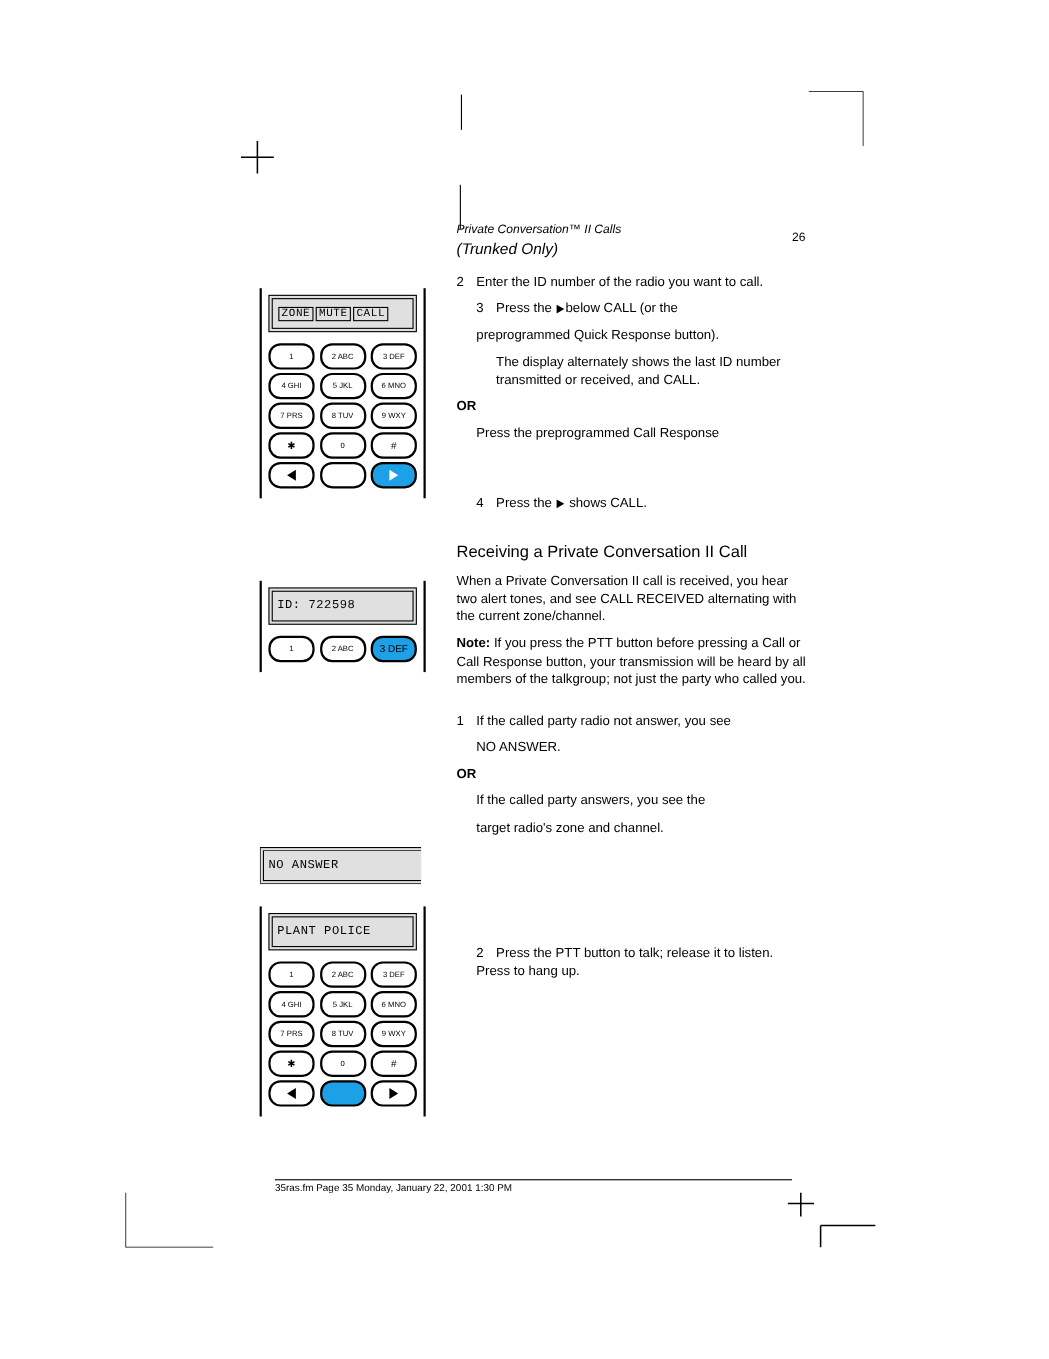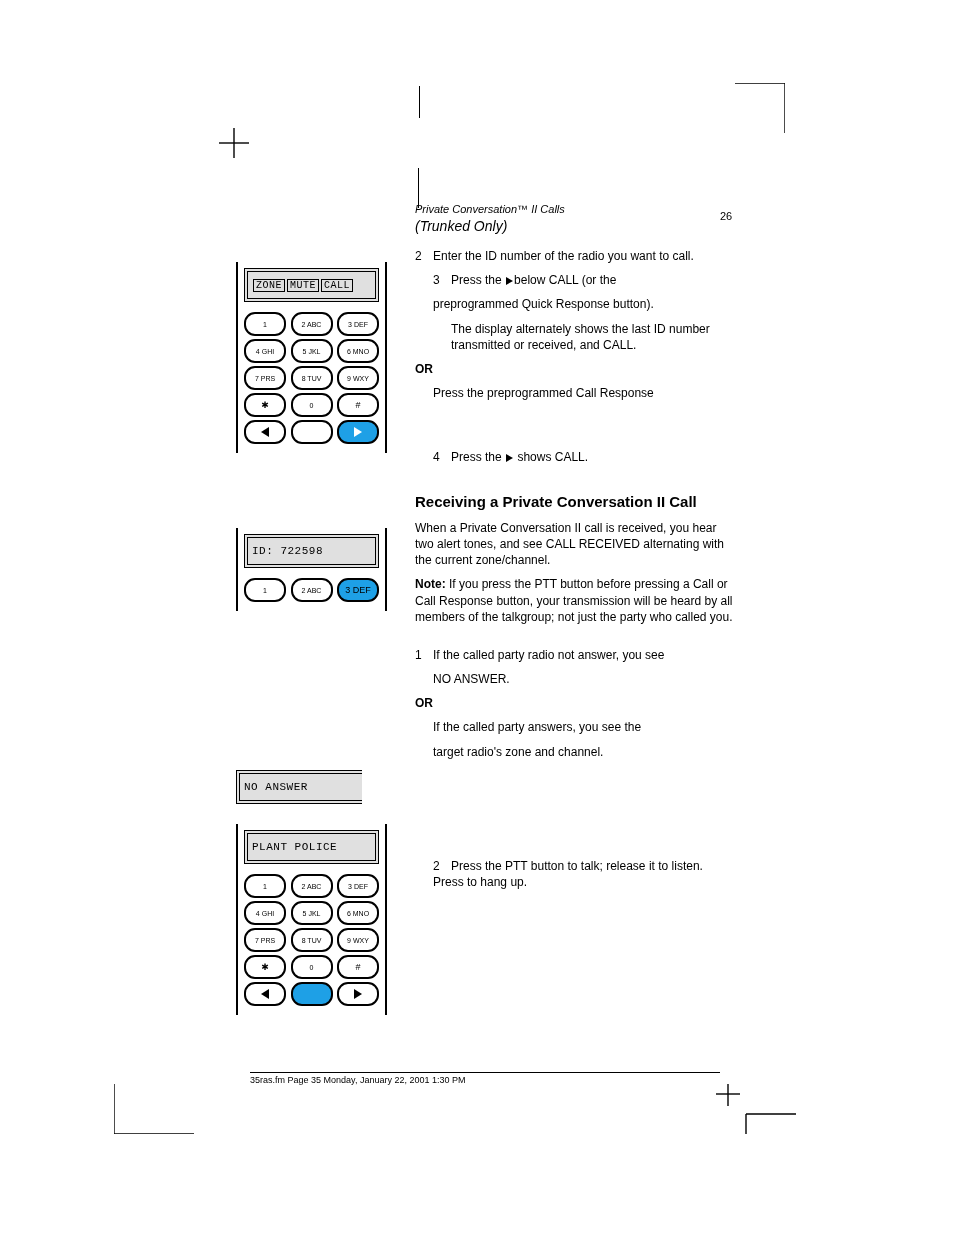--- a/index.html
+++ b/index.html
@@ -20,41 +20,41 @@
   .hdr{position:absolute;left:415px;top:203px;font-size:11px;font-style:italic;}
   .hdr2{position:absolute;left:415px;top:218px;font-size:14px;font-style:italic;}
   .pgno{position:absolute;left:720px;top:210px;font-size:11px;}
 
   
   .body{position:absolute;left:415px;top:248px;width:320px;font-size:12px;line-height:1.35;}
   .body p{margin:0 0 8px 0;}
   .num{display:inline-block;width:18px;}
   .indent{padding-left:18px;}
   .orlabel{font-weight:bold;margin:6px 0;}
-  .h2{font-size:15px;font-weight:bold;margin:12px 0 8px 0;}
+  .h2{font-size:15px;font-weight:normal;margin:12px 0 8px 0;}
   .note{margin-top:6px;}
   .note .nb{font-weight:bold;}
 
   
   .phone{position:absolute;border-left:2px solid #000;border-right:2px solid #000;width:135px;padding:0 6px 6px 6px;}
   .lcd{border:4px double #000;background:#e0e0e0;height:26px;margin:6px 0 10px 0;display:flex;align-items:center;justify-content:flex-start;padding:0 4px;font-family:"Courier New",monospace;font-size:11px;letter-spacing:0.5px;}
   .lcd .box{border:1px solid #000;padding:0 2px;margin:0 1px;font-size:10px;background:#e0e0e0;}
   .krow{display:flex;justify-content:space-between;margin:3px 0;}
   .key{width:38px;height:20px;border:2px solid #000;border-radius:11px;background:#fff;display:flex;align-items:center;justify-content:center;font-size:9px;font-family:Helvetica,Arial,sans-serif;}
   .key.lab{font-size:7px;}
   .key.lit{background:#1ea0e6;}
   .key .tri-l{width:0;height:0;border-top:5px solid transparent;border-bottom:5px solid transparent;border-right:8px solid #000;}
   .key .tri-r{width:0;height:0;border-top:5px solid transparent;border-bottom:5px solid transparent;border-left:8px solid #000;}
   .key .tri-r.white{border-left-color:#fff;}
 
   
   .phone.short{}
 
   
-  .lcdonly{position:absolute;width:126px;}
+  .lcdonly{position:absolute;width:147px;}
   .lcdonly .lcd{margin:0;}
 
   
   .arrow{display:inline-block;width:0;height:0;border-top:4px solid transparent;border-bottom:4px solid transparent;border-left:7px solid #000;vertical-align:middle;margin:0 1px;}
 
   
   .footer{position:absolute;left:250px;top:1072px;width:470px;border-top:1px solid #000;font-size:9px;padding-top:2px;display:flex;justify-content:space-between;}
 
 </style>
 </head>

